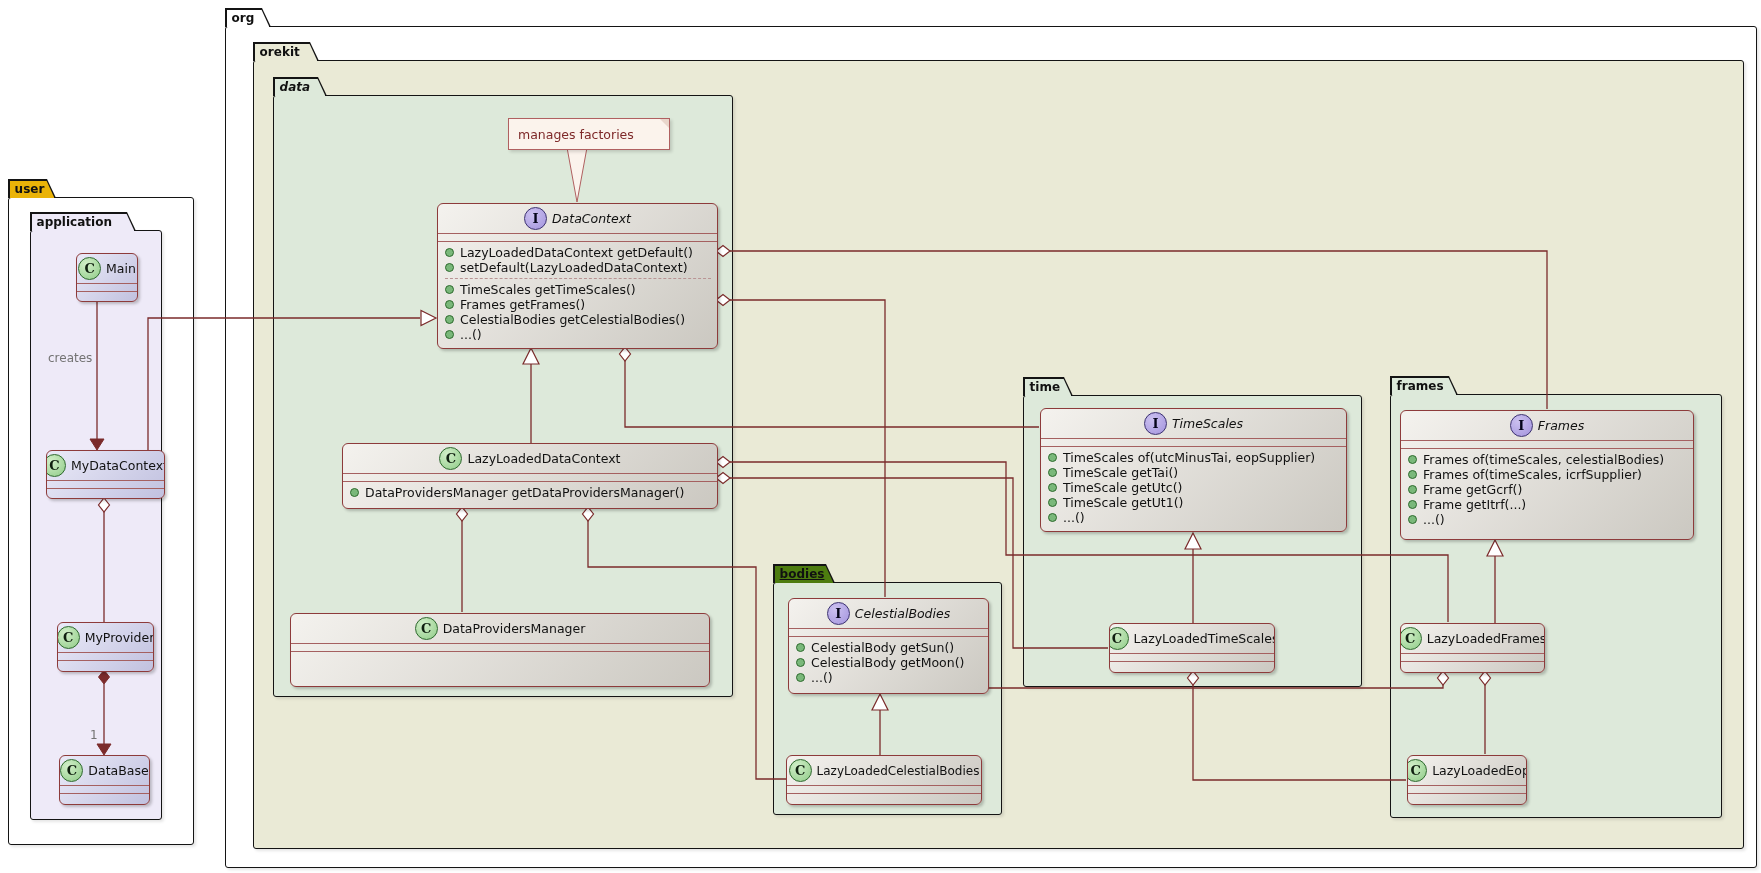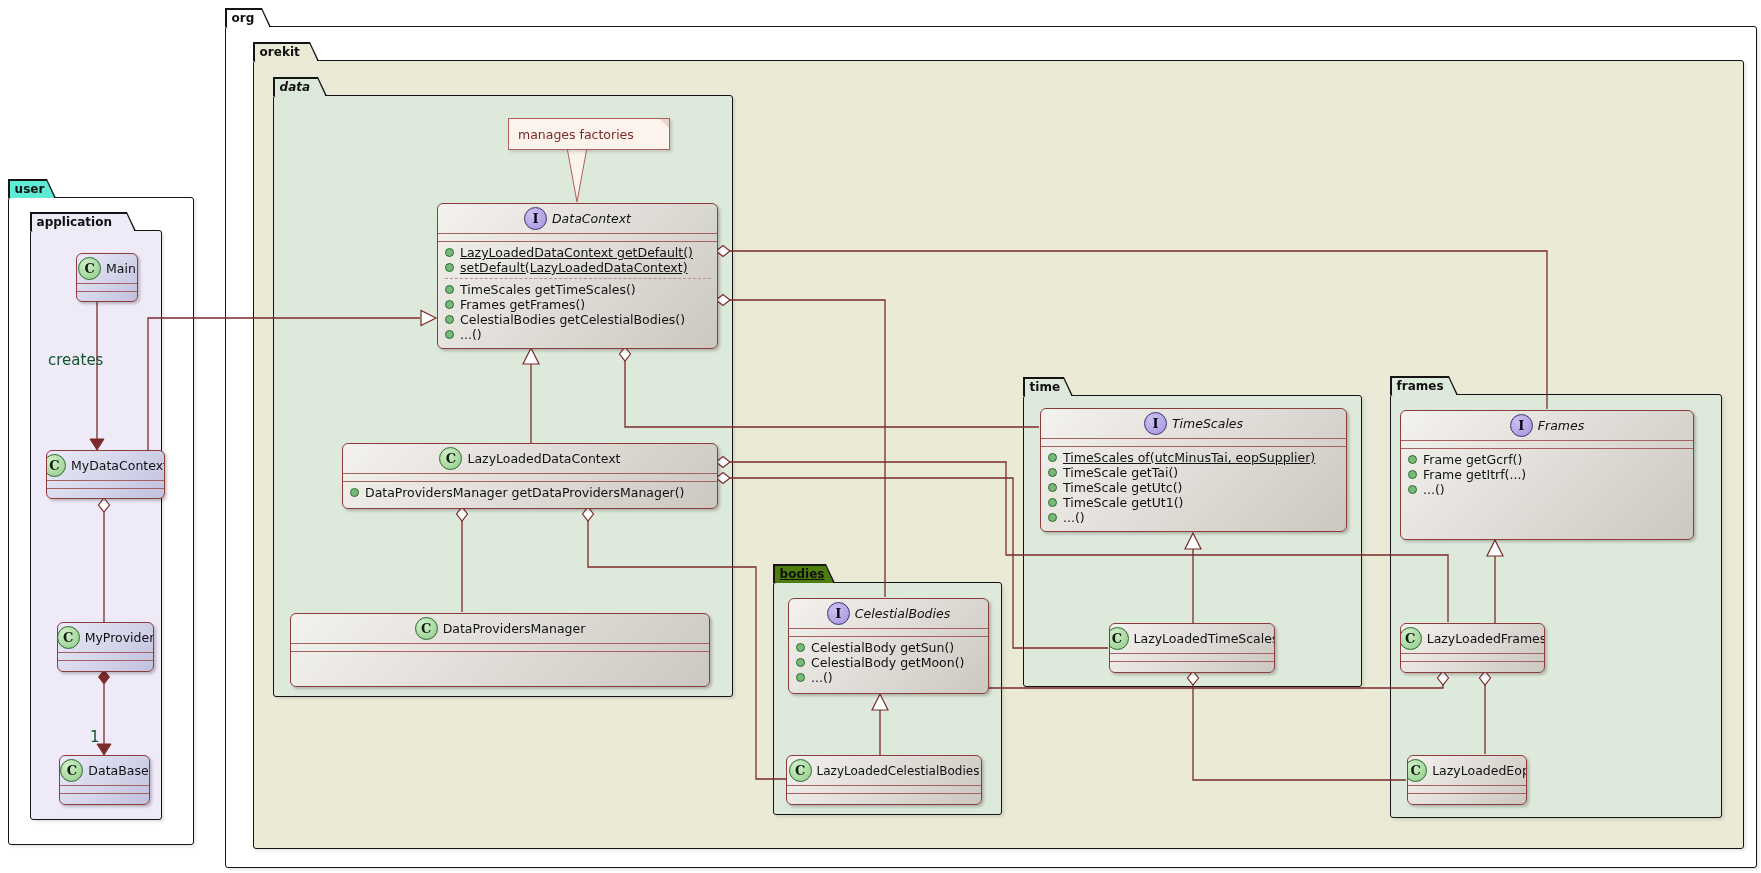--- a/index.html
+++ b/index.html
@@ -22,42 +22,42 @@
         font-size:12px;font-weight:bold;white-space:nowrap;}
   .z1{z-index:1}.z2{z-index:2}.z3{z-index:3}
 
   
   #wires{position:absolute;left:0;top:0;z-index:5;}
   .edge{stroke:#7b2b2b;stroke-width:1.3;fill:none;}
   .open{stroke:#7b2b2b;stroke-width:1.2;fill:#ffffff;}
   .solid{stroke:#7b2b2b;stroke-width:1;fill:#7b2b2b;}
   .notetail{fill:#fbf3ec;stroke:#b06060;stroke-width:1;}
 
-  .edge-label{position:absolute;z-index:6;font-size:15px;color:#14532d;white-space:nowrap;}
+  .edge-label{position:absolute;z-index:6;font-size:12px;color:#737373;white-space:nowrap;}
 
   
   .cls{position:absolute;z-index:10;border:1px solid #8d3b3b;border-radius:6px;
        box-shadow:2px 2px 3px rgba(0,0,0,.22);display:flex;flex-direction:column;overflow:hidden;}
   .cls.oc{background:linear-gradient(135deg,#f4f2ee 0%,#cbc8c1 100%);}
   .cls.ac{background:linear-gradient(135deg,#eaeaf8 0%,#c1c1df 100%);}
   .chead{display:flex;align-items:center;justify-content:center;gap:5px;
          padding:3px 4px;border-bottom:1px solid #a56060;flex:0 0 auto;}
   .cname{font-size:12.5px;white-space:nowrap;}
   .iname{font-style:italic;}
   .cicon{width:21px;height:21px;border-radius:50%;flex:0 0 auto;
          display:flex;align-items:center;justify-content:center;
          font-family:"DejaVu Serif","Liberation Serif",serif;font-weight:bold;font-size:13px;color:#102010;}
   .cicon.c{background:radial-gradient(circle at 35% 30%,#d2efc9,#8fcb87);border:1.2px solid #2e682e;}
   .cicon.i{background:radial-gradient(circle at 35% 30%,#ccc1f0,#a293dd);border:1.2px solid #3c3270;color:#05051a;}
   .attr{height:7px;border-bottom:1px solid #a56060;flex:0 0 auto;}
   .fill{flex:1 1 auto;}
   .mbody{padding:3px 6px 4px 7px;}
   .mrow{display:flex;align-items:center;gap:6px;line-height:15px;font-size:12.5px;white-space:nowrap;}
   .vdot{width:7px;height:7px;border-radius:50%;background:#7ab87a;border:1px solid #2e6b2e;flex:0 0 auto;}
-  .mrow .u, .ulist .mrow span:last-child{text-decoration:underline;}
+  .mrow .u, .ulist .mrow span:last-child{}
   .dashsep{border-top:1px dashed #b99494;margin:3px 0;}
 
   
   .note{position:absolute;z-index:11;background:#fbf3ec;border:1px solid #b06060;
         color:#7e2929;font-size:12.5px;display:flex;align-items:center;
         padding:2px 9px;box-shadow:2px 2px 3px rgba(0,0,0,.15);}
   .note::after{content:"";position:absolute;top:0;right:0;width:0;height:0;
         border-top:9px solid #e9d6cb;border-left:9px solid transparent;}
 </style>
 </head>
@@ -102,21 +102,21 @@
 
   <div class="pkg green z3" style="left:773px;top:582px;width:227px;height:231px;"></div>
   <div class="ptab" style="left:773px;top:564px;width:62px;">
     <div class="ptab-in" style="background:#4d7c0f;text-decoration:underline;">
         <span>bodies</span>
       </div>
   </div>
 
   <div class="pkg white z1" style="left:8px;top:197px;width:184px;height:646px;"></div>
   <div class="ptab" style="left:8px;top:179px;width:48px;">
-    <div class="ptab-in" style="background:#5eead4;">
+    <div class="ptab-in" style="background:#eab308;">
         <span>user</span>
       </div>
   </div>
 
   <div class="pkg lav z2" style="left:30px;top:230px;width:130px;height:588px;"></div>
   <div class="ptab" style="left:30px;top:212px;width:93px;padding-left:13px;">
     <div class="ptab-in" style="background:#eeeaf8;">
         <span>application</span>
       </div>
   </div>
@@ -348,20 +348,30 @@
     <div class="fill"></div>
   </div>
 
   <div class="cls oc" style="left:1400px;top:410px;width:292px;height:128px;">
     <div class="chead">
       <span class="cicon i">I</span>
       <span class="cname iname">Frames</span>
     </div>
     <div class="attr"></div>
     <div class="mbody">
+      <div class="ulist">
+          <div class="mrow">
+            <span class="vdot"></span>
+            <span>Frames of(timeScales, celestialBodies)</span>
+          </div>
+          <div class="mrow">
+            <span class="vdot"></span>
+            <span>Frames of(timeScales, icrfSupplier)</span>
+          </div>
+        </div>
       <div>
           <div class="mrow">
             <span class="vdot"></span>
             <span>Frame getGcrf()</span>
           </div>
           <div class="mrow">
             <span class="vdot"></span>
             <span>Frame getItrf(...)</span>
           </div>
           <div class="mrow">

